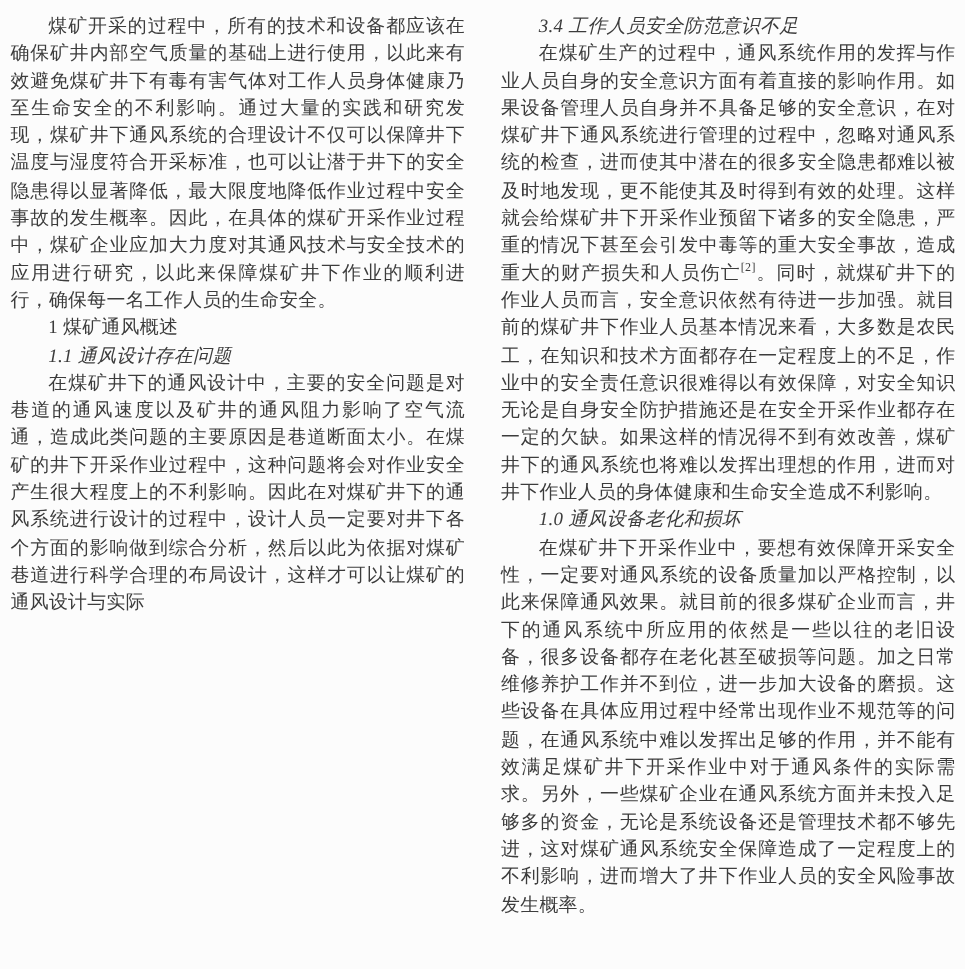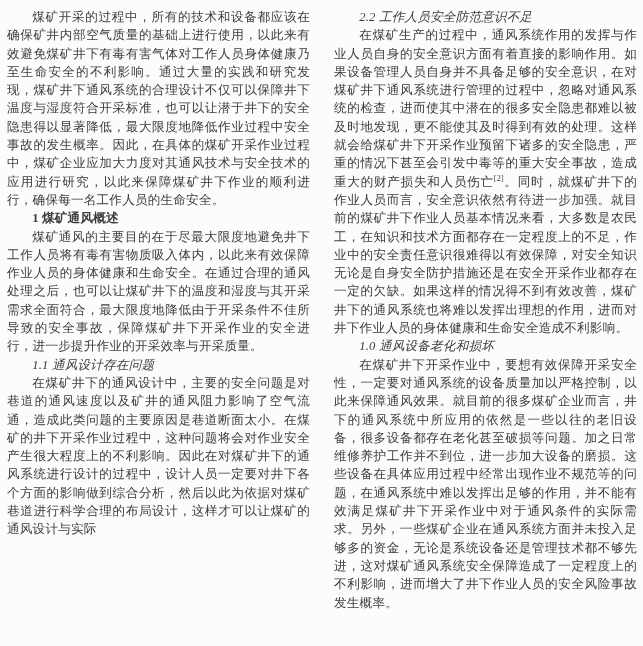--- a/index.html
+++ b/index.html
@@ -26,21 +26,21 @@
   .column p {
     margin: 0;
     font-size: 12.6px;
     line-height: 18.3px;
     color: #3c3c3c;
     text-align: justify;
     letter-spacing: 0.2px;
   }
   .para.indent { text-indent: 2em; }
   .h1 {
-    font-weight: bold;
+    font-weight: normal;
     text-indent: 2em;
     color: #333333;
   }
   .h2 {
     font-style: italic;
     text-indent: 2em;
     color: #3c3c3c;
   }
   sup.cite {
     font-size: 8px;
@@ -48,23 +48,22 @@
     vertical-align: super;
   }
 </style>
 </head>
 <body>
 
 <div class="page">
   <div class="column">
       <p class="para indent">煤矿开采的过程中，所有的技术和设备都应该在确保矿井内部空气质量的基础上进行使用，以此来有效避免煤矿井下有毒有害气体对工作人员身体健康乃至生命安全的不利影响。通过大量的实践和研究发现，煤矿井下通风系统的合理设计不仅可以保障井下温度与湿度符合开采标准，也可以让潜于井下的安全隐患得以显著降低，最大限度地降低作业过程中安全事故的发生概率。因此，在具体的煤矿开采作业过程中，煤矿企业应加大力度对其通风技术与安全技术的应用进行研究，以此来保障煤矿井下作业的顺利进行，确保每一名工作人员的生命安全。</p>
       <p class="h1">1 煤矿通风概述</p>
-      <p class="para indent">煤矿通风的主要目的在于尽最大限度地避免井下工作人员将有毒有害物质吸入体内，以此来有效保障作业人员的身体健康和生命安全。在通过合理的通风处理之后，也可以让煤矿井下的温度和湿度与其开采需求全面符合，最大限度地降低由于开采条件不佳所导致的安全事故，保障煤矿井下开采作业的安全进行，进一步提升作业的开采效率与开采质量。</p>
       <p class="h2">1.1 通风设计存在问题</p>
       <p class="para indent">在煤矿井下的通风设计中，主要的安全问题是对巷道的通风速度以及矿井的通风阻力影响了空气流通，造成此类问题的主要原因是巷道断面太小。在煤矿的井下开采作业过程中，这种问题将会对作业安全产生很大程度上的不利影响。因此在对煤矿井下的通风系统进行设计的过程中，设计人员一定要对井下各个方面的影响做到综合分析，然后以此为依据对煤矿巷道进行科学合理的布局设计，这样才可以让煤矿的通风设计与实际</p>
     </div>
   <div class="column">
-      <p class="h2">2.2 工作人员安全防范意识不足</p>
+      <p class="h2">3.4 工作人员安全防范意识不足</p>
       <p class="para indent">在煤矿生产的过程中，通风系统作用的发挥与作业人员自身的安全意识方面有着直接的影响作用。如果设备管理人员自身并不具备足够的安全意识，在对煤矿井下通风系统进行管理的过程中，忽略对通风系统的检查，进而使其中潜在的很多安全隐患都难以被及时地发现，更不能使其及时得到有效的处理。这样就会给煤矿井下开采作业预留下诸多的安全隐患，严重的情况下甚至会引发中毒等的重大安全事故，造成重大的财产损失和人员伤亡<sup class="cite">[2]</sup>。同时，就煤矿井下的作业人员而言，安全意识依然有待进一步加强。就目前的煤矿井下作业人员基本情况来看，大多数是农民工，在知识和技术方面都存在一定程度上的不足，作业中的安全责任意识很难得以有效保障，对安全知识无论是自身安全防护措施还是在安全开采作业都存在一定的欠缺。如果这样的情况得不到有效改善，煤矿井下的通风系统也将难以发挥出理想的作用，进而对井下作业人员的身体健康和生命安全造成不利影响。</p>
       <p class="h2">1.0 通风设备老化和损坏</p>
       <p class="para indent">在煤矿井下开采作业中，要想有效保障开采安全性，一定要对通风系统的设备质量加以严格控制，以此来保障通风效果。就目前的很多煤矿企业而言，井下的通风系统中所应用的依然是一些以往的老旧设备，很多设备都存在老化甚至破损等问题。加之日常维修养护工作并不到位，进一步加大设备的磨损。这些设备在具体应用过程中经常出现作业不规范等的问题，在通风系统中难以发挥出足够的作用，并不能有效满足煤矿井下开采作业中对于通风条件的实际需求。另外，一些煤矿企业在通风系统方面并未投入足够多的资金，无论是系统设备还是管理技术都不够先进，这对煤矿通风系统安全保障造成了一定程度上的不利影响，进而增大了井下作业人员的安全风险事故发生概率。</p>
     </div>
 </div>
 
 </body></html>

